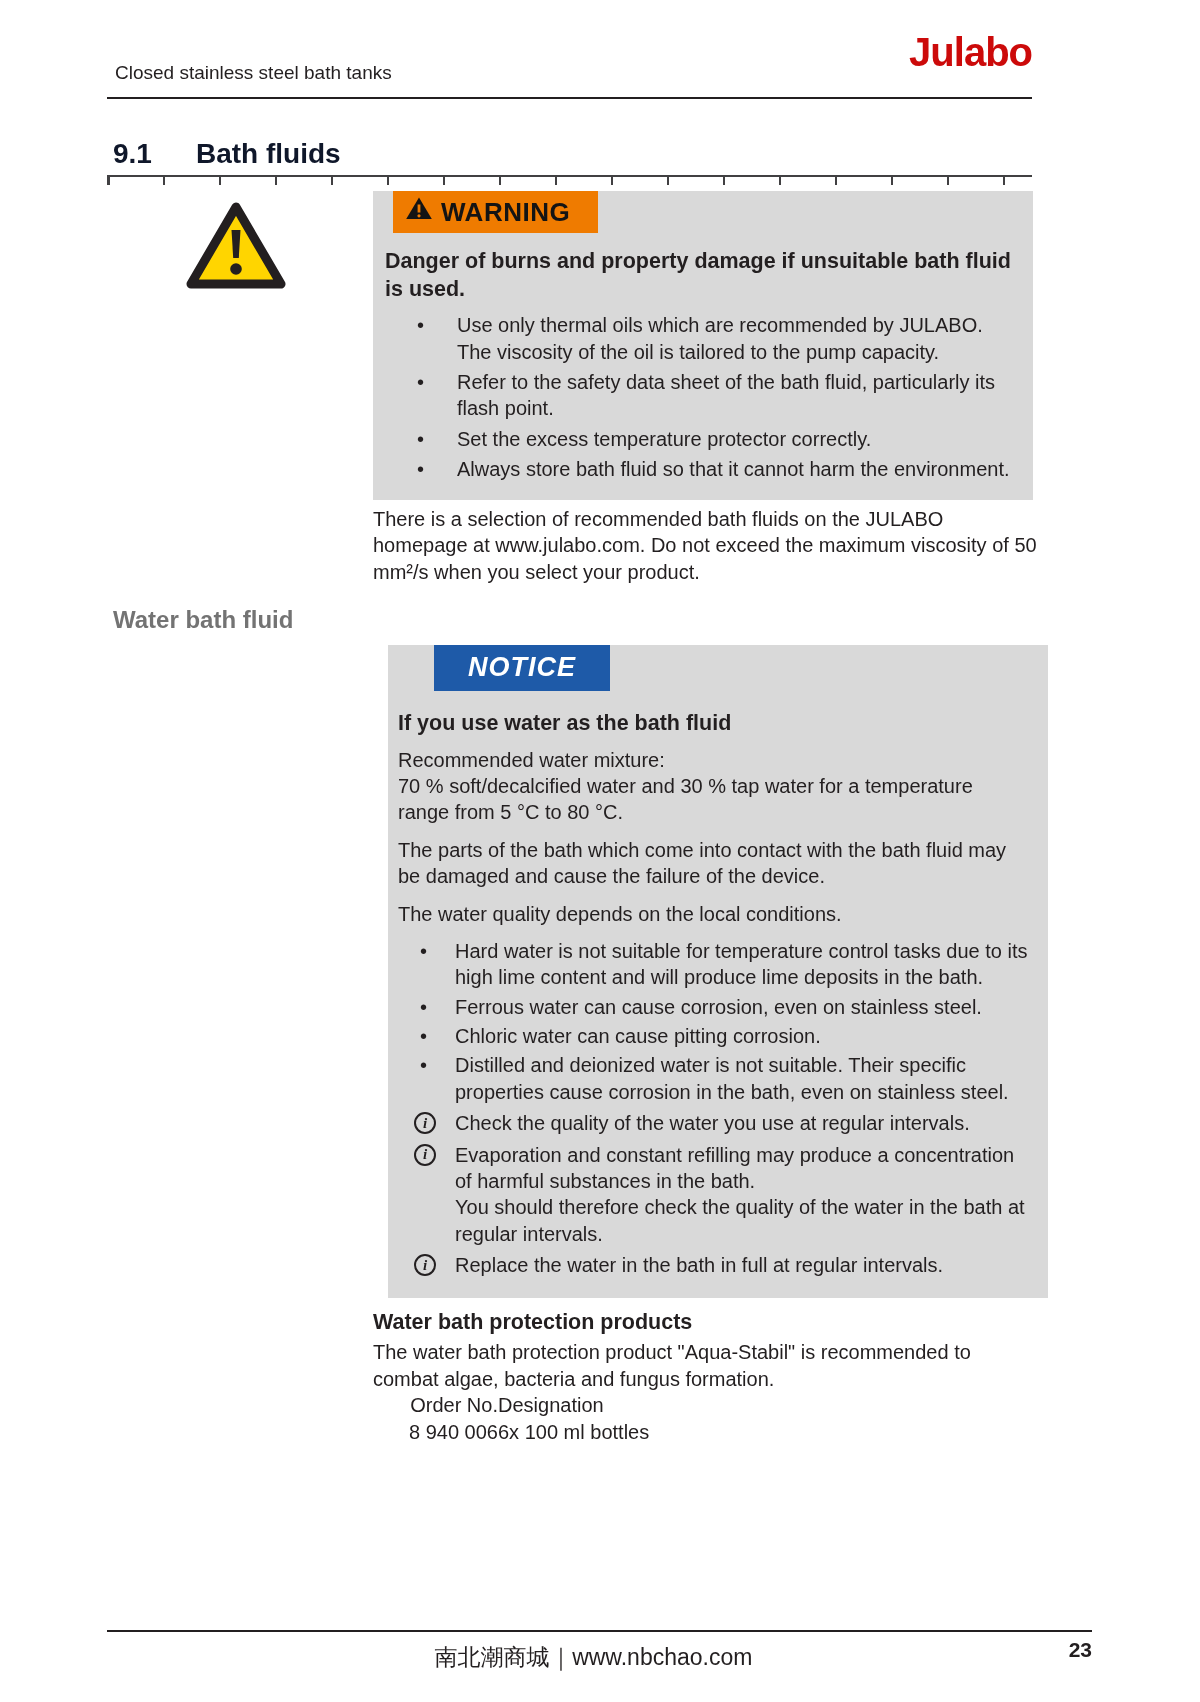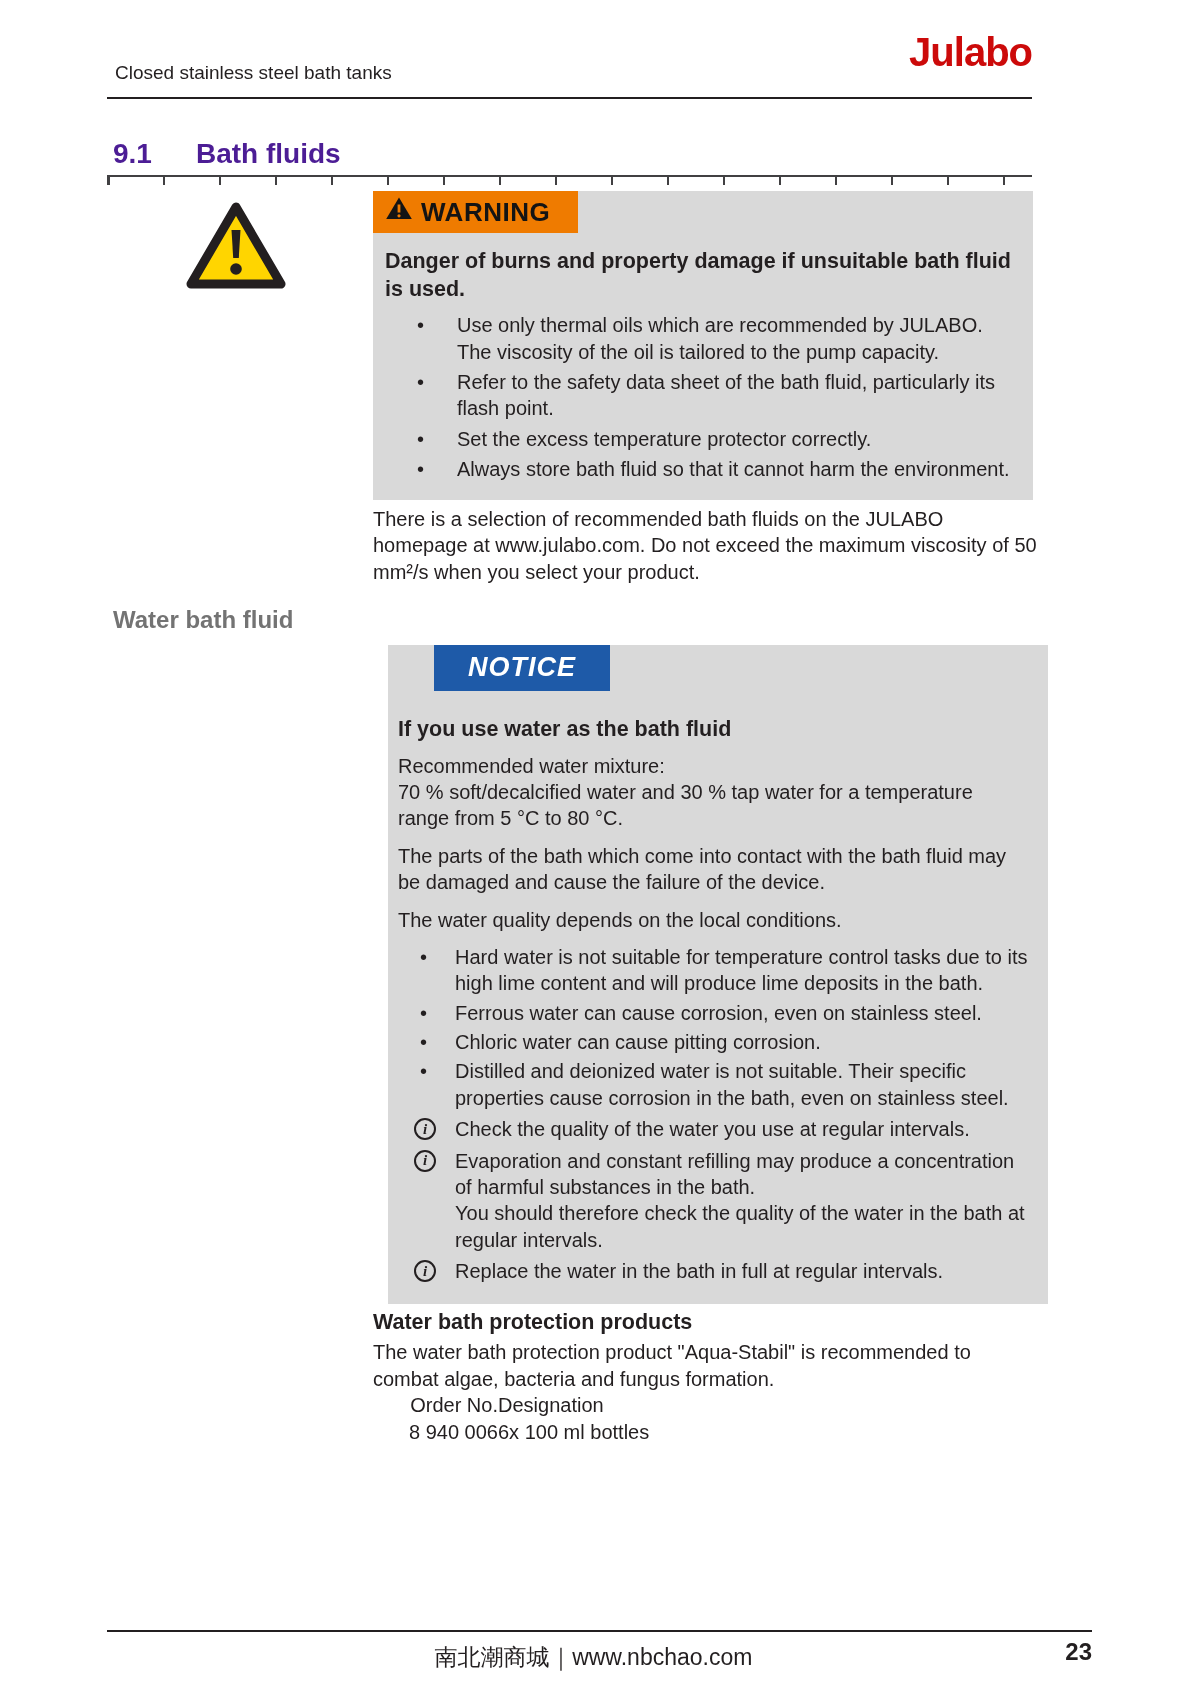--- a/index.html
+++ b/index.html
@@ -12,43 +12,43 @@
   }
 
   
   .header-title { position:absolute; left:115px; top:60px; font-size:19px; }
   .logo { position:absolute; left:700px; top:26px; width:332px; text-align:right;
           font-size:40px; font-weight:bold; color:#cc0a0a; letter-spacing:-1px; }
   .header-rule { position:absolute; left:107px; top:97px; width:925px; border-top:2px solid #231f20; }
 
   
   .section-heading { position:absolute; left:113px; top:136px; display:flex; gap:44px;
-                     font-size:28px; font-weight:bold; color:#4c1d95; }
+                     font-size:28px; font-weight:bold; color:#0f172a; }
   .tick-rule { position:absolute; left:107px; top:175px; width:925px; height:10px;
                border-top:2.5px solid #414042;
                background:repeating-linear-gradient(to right, #414042 0 2.5px, transparent 2.5px 56px); }
 
   
   .warning-triangle { position:absolute; left:184px; top:198px; }
 
   
   .warning-box { position:absolute; left:373px; top:191px; width:660px;
                  background:#d9d9d9; padding-bottom:13px; }
   .notice-box  { position:absolute; left:388px; top:645px; width:660px;
                  background:#d9d9d9; padding-bottom:14px; }
 
-  .ansi-label { display:inline-flex; align-items:center; gap:8px; 
+  .ansi-label { display:inline-flex; align-items:center; gap:8px; margin-left:20px;
                 padding:4px 28px 4px 12px; background:#ef7b00; color:#141414;
                 font-weight:bold; font-size:26px; letter-spacing:0.5px; }
   .notice-label { display:inline-block; margin-left:46px; padding:5px 34px;
                   background:#1e5aa8; color:#ffffff; font-weight:bold; font-style:italic;
                   font-size:27px; letter-spacing:1px; }
 
   .box-heading { margin:15px 22px 8px 12px; font-weight:bold; font-size:21.5px; line-height:1.3; }
-  .notice-box .box-heading { margin:25px 22px 9px 10px; }
+  .notice-box .box-heading { margin:19px 22px 9px 10px; }
 
   .bullet-row { display:flex; margin:4px 16px 4px 44px; }
   .bullet-marker { width:40px; flex:none; }
   .bullet-text { flex:1; }
   .notice-box .bullet-row { margin:3px 14px 3px 32px; }
   .notice-box .bullet-marker { width:35px; }
 
   .notice-para { margin:0 20px 11px 10px; white-space:pre-line; }
 
   .info-row { display:flex; margin:5px 14px 5px 26px; }
@@ -70,21 +70,21 @@
   .protection { position:absolute; left:373px; top:1308px; width:668px; }
   .protection-heading { font-weight:bold; font-size:21.5px; margin-bottom:3px; }
   .protection-text { }
   .order-row { display:flex; }
   .order-col1 { width:125px; flex:none;text-align:right; }
 
   
   .footer-rule { position:absolute; left:107px; top:1630px; width:985px; border-top:2.5px solid #231f20; }
   .footer-text { position:absolute; left:101px; top:1642px; width:985px; text-align:center; font-size:23px; }
   .footer-page { position:absolute; left:1000px; top:1636px; width:92px; text-align:right;
-                 font-weight:bold; font-size:24px; }
+                 font-weight:bold; font-size:21px; }
 </style>
 </head>
 <body>
 
 <div class="page">
 
   <div class="header-title">Closed stainless steel bath tanks</div>
   <div class="logo">Julabo</div>
   <div class="header-rule"></div>
 

